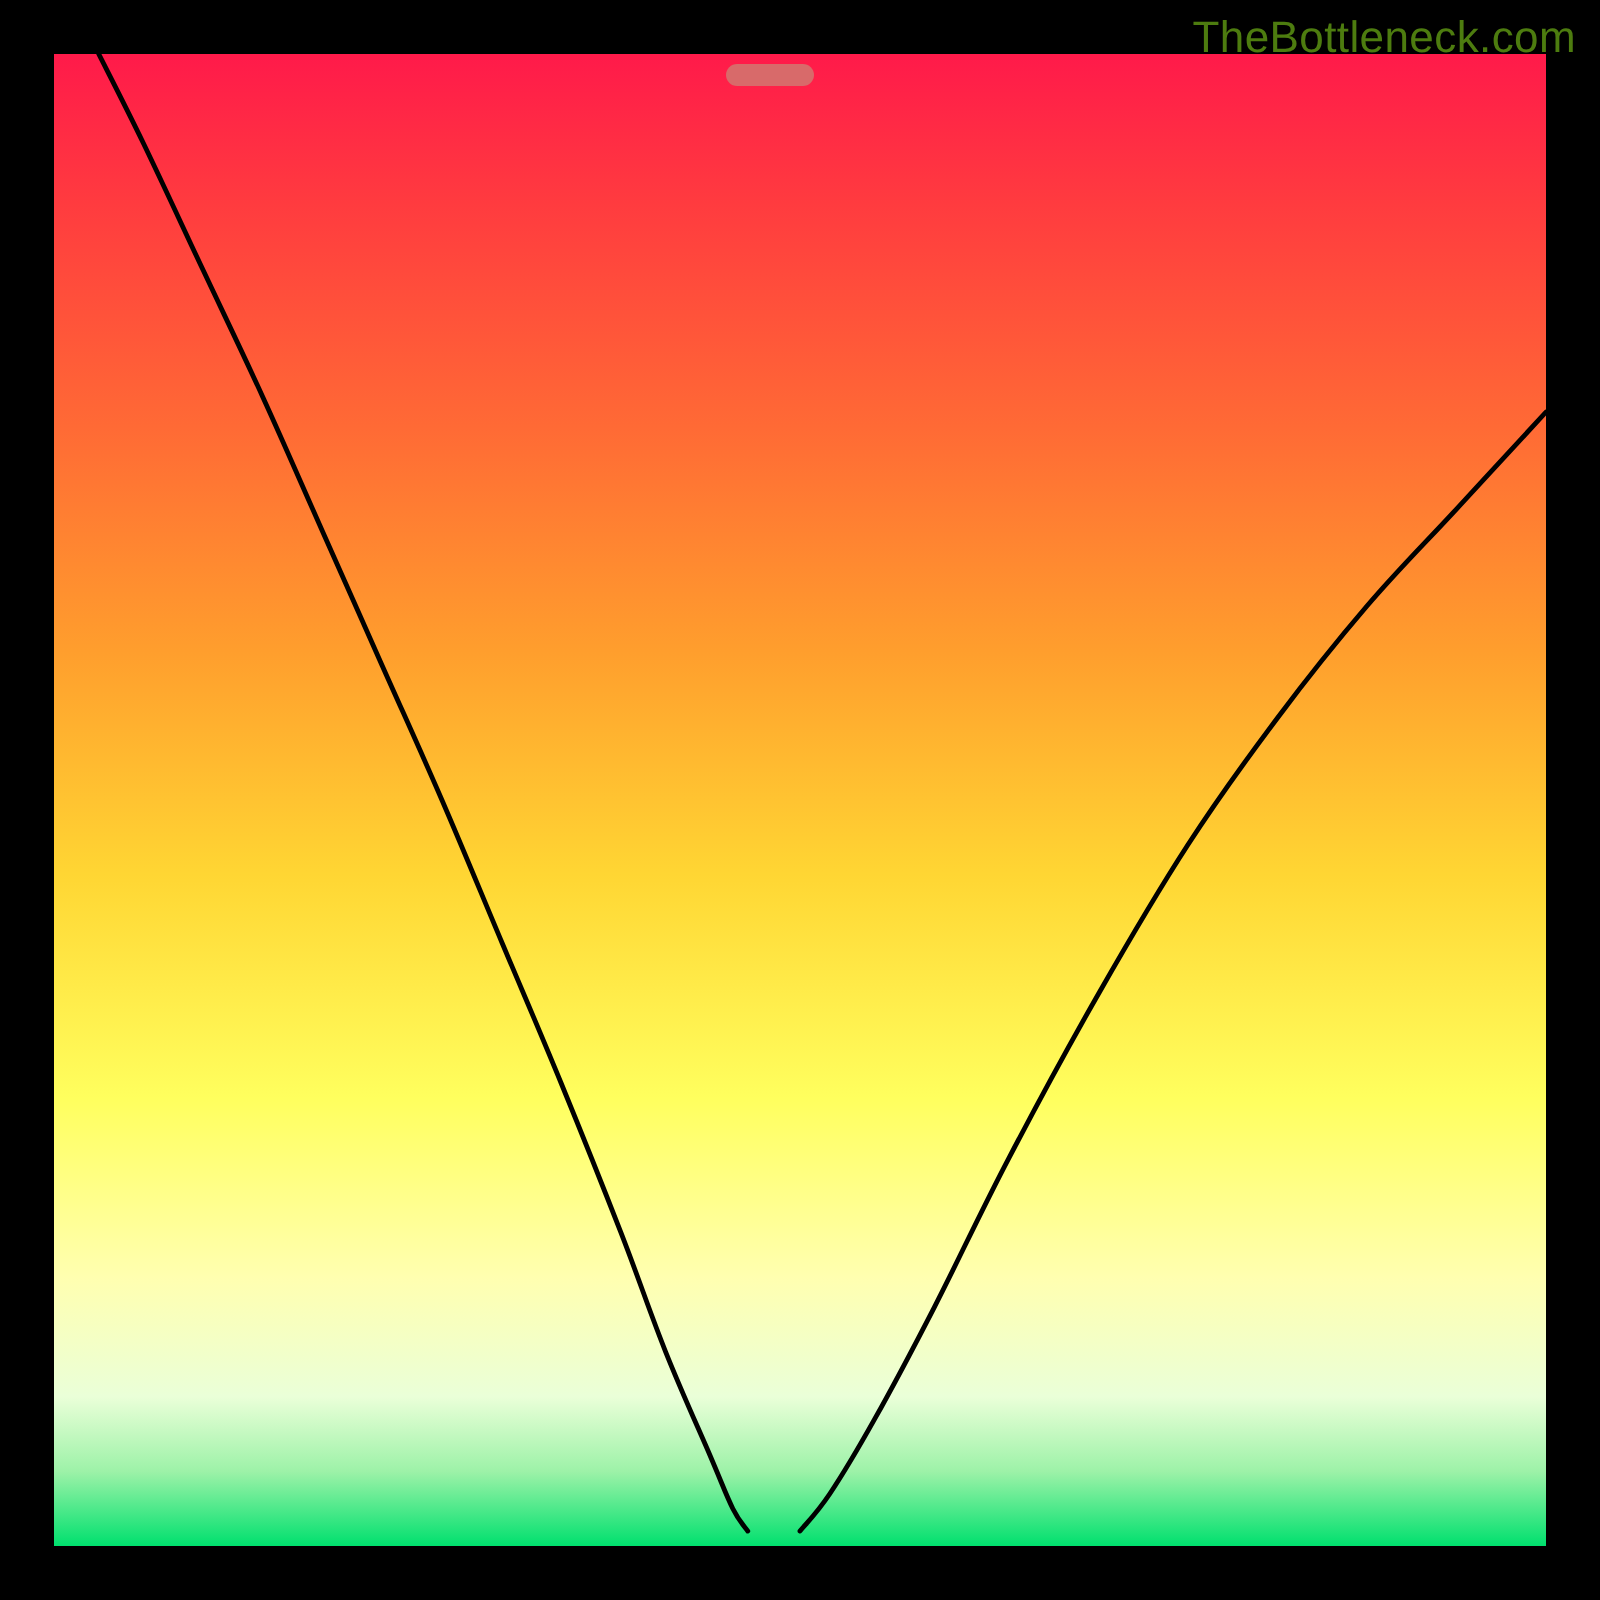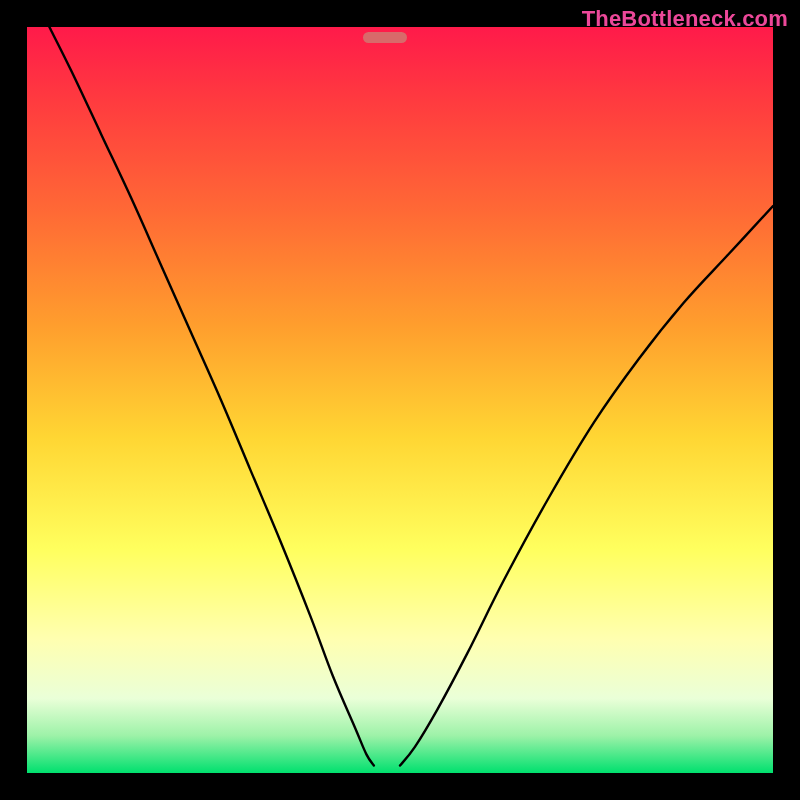--- a/index.html
+++ b/index.html
@@ -27,24 +27,24 @@
       #ffffb0 82%,
       #eaffd8 90%,
       #9df2a8 95%,
       #00e06e 100%
     );
   }
   .watermark {
     position: absolute;
     top: 6px;
     right: 12px;
-    color: #ec4899;
+    color: #4d7c0f;
     font-size: 22px;
     letter-spacing: 0.2px;
-    font-weight: 700;
+    font-weight: 400;
     z-index: 5;
     user-select: none;
   }
   svg.curve {
     position: absolute;
     left: 0;
     top: 0;
     width: 746px;
     height: 746px;
     z-index: 3;

